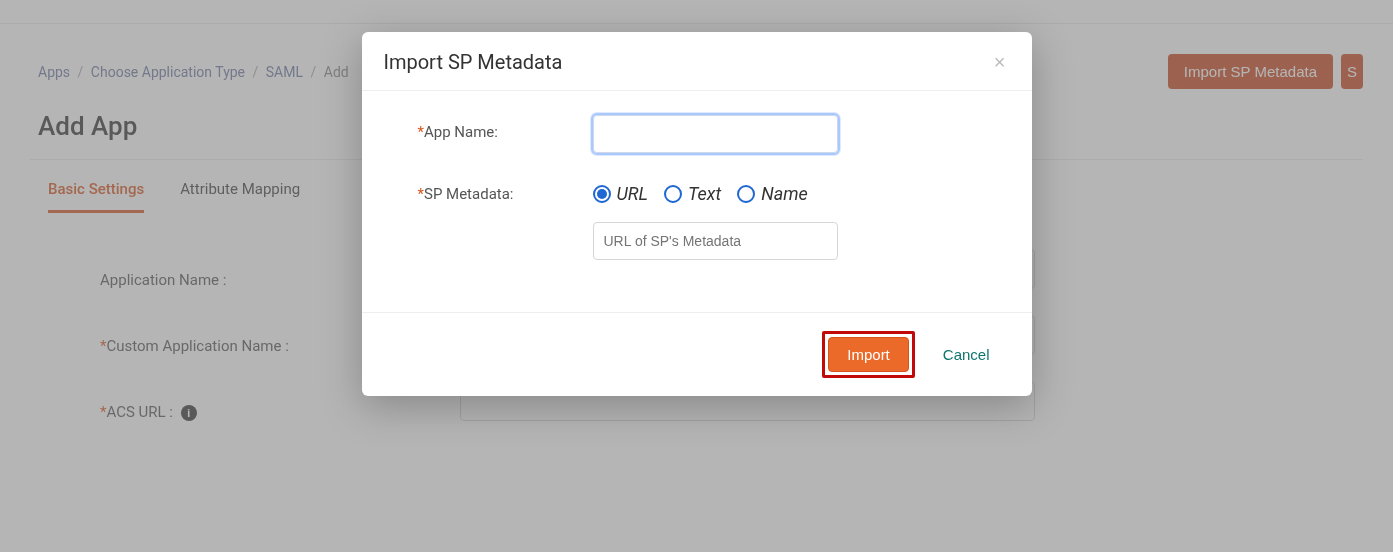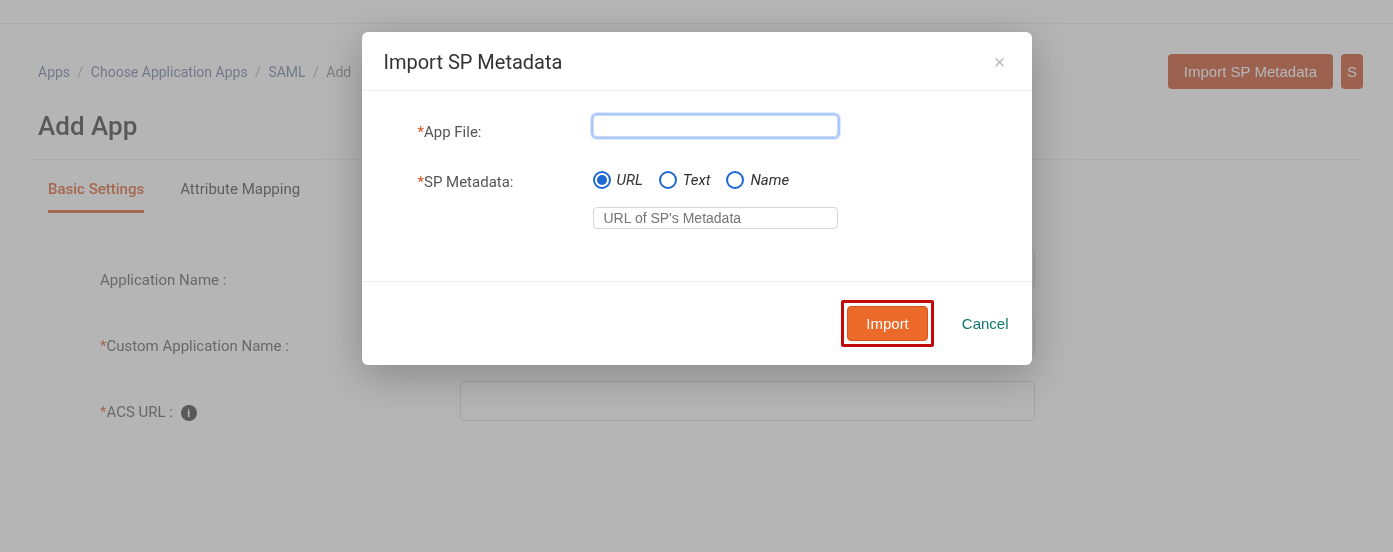--- a/index.html
+++ b/index.html
@@ -159,21 +159,21 @@
   }
   .m-label {
     width: 175px;
     font-size: 15px;
     color: #555;
     padding-top: 8px;
   }
   .m-field { flex: 1; }
   .m-input {
     width: 245px;
-    height: 22px;
+    height: 38px;
     border: 1px solid #cfd8e8;
     border-radius: 4px;
     padding: 0 10px;
     font-size: 14px;
     outline: 2px solid #a9c8ff;
     outline-offset: 0px;
     box-shadow: 0 0 0 3px rgba(120,170,255,0.25);
   }
   .m-input.plain {
     outline: none;
@@ -202,24 +202,24 @@
     align-items: center;
     justify-content: center;
   }
   .radio-circle .dot {
     width: 10px; height: 10px;
     background: #1f67d2;
     border-radius: 50%;
     display: none;
   }
   .radio.selected .dot { display: block; }
-  .radio-label { font-style: italic; font-size: 15px; color: #333; }
+  .radio-label { font-style: italic; font-size: 18px; color: #333; }
   .modal-footer {
     border-top: 1px solid #eee;
-    padding: 18px 17px;
+    padding: 18px 36px;
     display: flex;
     justify-content: flex-end;
     align-items: center;
     gap: 22px;
   }
   .highlight-box {
     border: 3px solid #c10a0a;
     padding: 3px;
     border-radius: 2px;
   }
@@ -244,21 +244,21 @@
 <body>
 
 <div class="page">
   <div class="top-bar"></div>
 
   <div class="content">
     <div class="breadcrumb-row">
       <div class="breadcrumb">
         <a href="#">Apps</a>
         <span class="sep">/</span>
-        <a href="#">Choose Application Apps</a>
+        <a href="#">Choose Application Type</a>
         <span class="sep">/</span>
         <a href="#">SAML</a>
         <span class="sep">/</span>
         <span class="current">Add</span>
       </div>
       <button class="btn-primary">Import SP Metadata</button>
       <button class="btn-primary" style="padding:9px 6px">S</button>
     </div>
 
     <div class="page-title">Add App</div>
@@ -289,21 +289,21 @@
   </div>
 
   <div class="overlay">
     <div class="modal">
       <div class="modal-header">
         <div class="modal-title">Import SP Metadata</div>
         <button class="modal-close">×</button>
       </div>
       <div class="modal-body">
         <div class="m-row">
-          <div class="m-label"><span class="req">*</span><span>App File:</span></div>
+          <div class="m-label"><span class="req">*</span><span>App Name:</span></div>
           <div class="m-field">
             <input class="m-input" value="" style="">
           </div>
         </div>
         <div class="m-row">
           <div class="m-label"><span class="req">*</span><span>SP Metadata:</span></div>
           <div class="m-field">
             <div class="radio-group">
               <div class="radio selected">
                 <span class="radio-circle">

